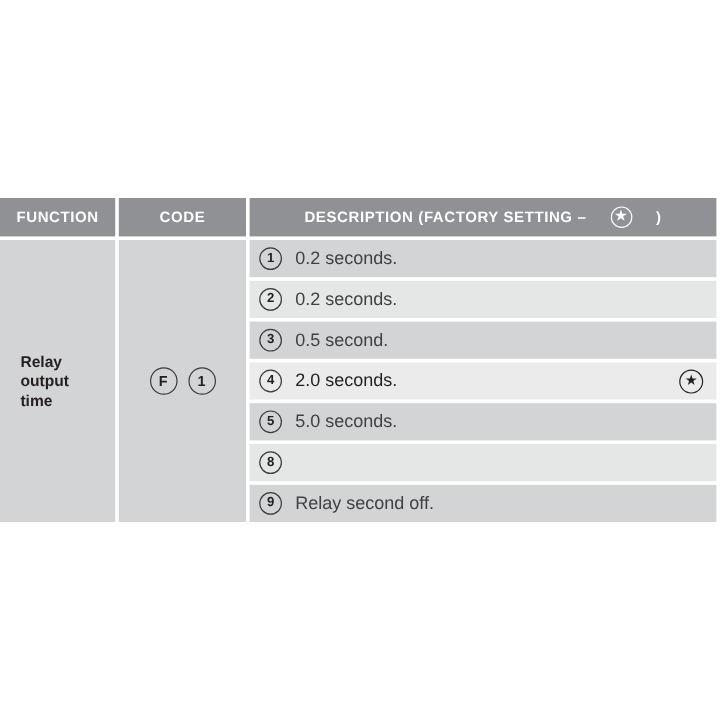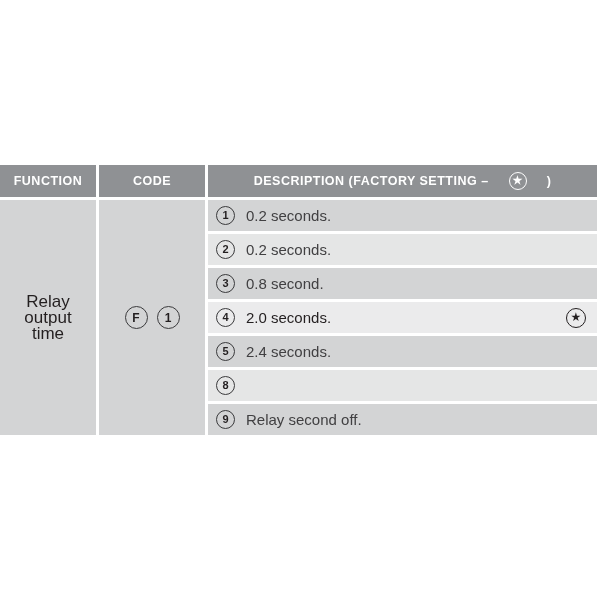--- a/index.html
+++ b/index.html
@@ -35,22 +35,22 @@
   .code-h { width: 106px; }
   .desc-h { flex: 1; gap: 20px; justify-content: center; }
 
   .body-row { display: flex; gap: 3px; margin-top: 3px; }
   .merged-cell {
     background: var(--row-odd, #d3d4d5);
     display: flex; align-items: center; justify-content: center;
   }
   .function-cell { width: 96px; }
   .fn-text {
-    font-weight: normal; font-size: 17px; color: var(--text-bold, #231f20);
-    text-align: center; width: 62px; line-height: 16px;
+    font-weight: bold; font-size: 13px; color: var(--text-bold, #231f20);
+    width: 62px; line-height: 16px;
   }
   .code-cell { width: 106px; gap: 9px; }
   .code-badge {
     width: 23px; height: 23px;
     border: 1.6px solid var(--circle, #3a3a3c); border-radius: 50%;
     display: flex; align-items: center; justify-content: center;
     font-size: 12px; font-weight: bold; color: var(--text-bold, #231f20);
     line-height: 1;
   }
 
@@ -139,36 +139,36 @@
         <div class="desc-row even">
           <span class="num-badge">
               <span>2</span>
             </span>
           <span class="desc-text">0.2 seconds.</span>
         </div>
         <div class="desc-row odd">
           <span class="num-badge">
               <span>3</span>
             </span>
-          <span class="desc-text">0.8 second.</span>
+          <span class="desc-text">0.5 second.</span>
         </div>
         <div class="desc-row factory">
           <span class="num-badge">
               <span>4</span>
             </span>
           <span class="desc-text">2.0 seconds.</span>
           <span class="star-badge row-star">
               <span>★</span>
             </span>
         </div>
         <div class="desc-row odd">
           <span class="num-badge">
               <span>5</span>
             </span>
-          <span class="desc-text">2.4 seconds.</span>
+          <span class="desc-text">5.0 seconds.</span>
         </div>
         <div class="desc-row even">
           <span class="num-badge">
               <span>8</span>
             </span>
         </div>
         <div class="desc-row odd">
           <span class="num-badge">
               <span>9</span>
             </span>

